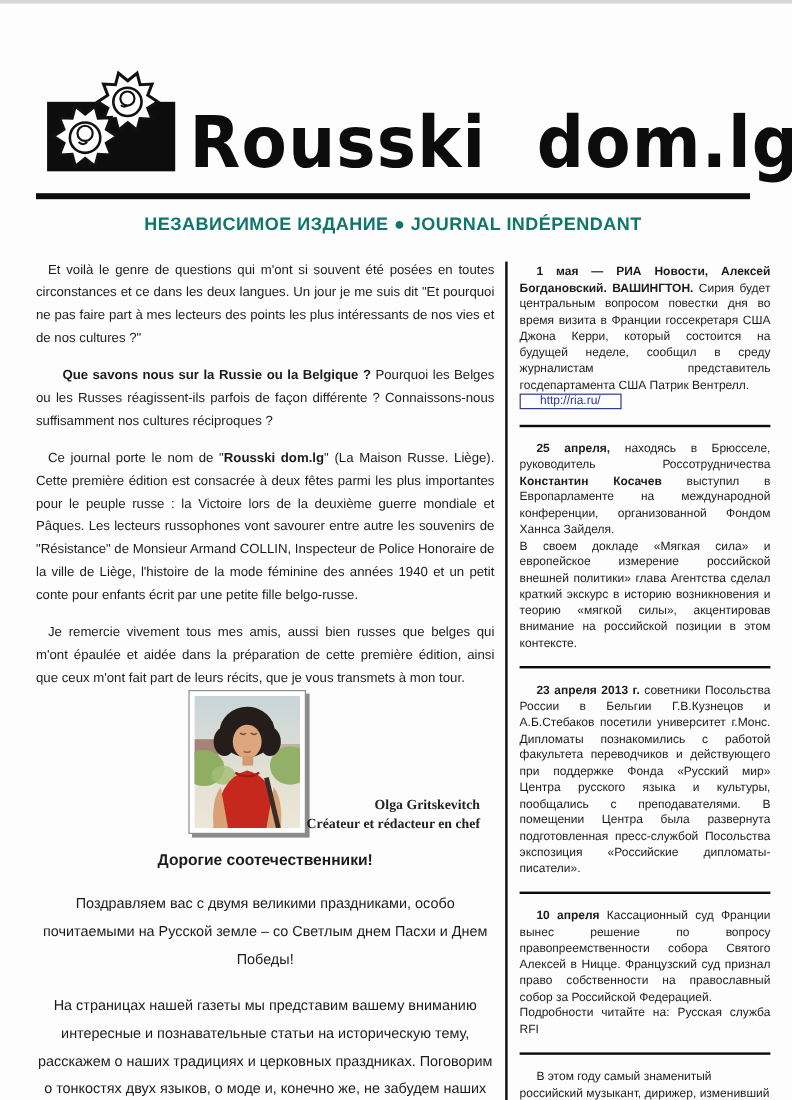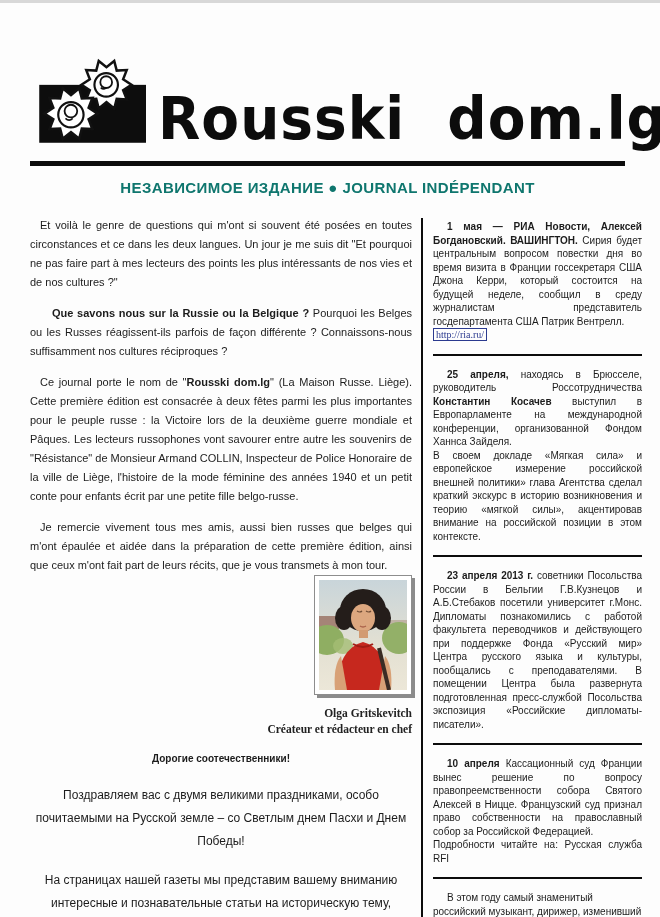--- a/index.html
+++ b/index.html
@@ -34,44 +34,44 @@
   .col-left{width:382px;flex:0 0 auto;}
   .col-divider{width:0;border-left:2px solid #0c0c0c;margin:2px 10px 0 9px;}
   .col-right{flex:1;padding-top:2px;}
 
   
   .ed-p{font-size:11px;line-height:19px;text-align:justify;margin:0 0 12px 0;text-indent:10px;}
   .ed-p.first{text-indent:22px;}
   .b{font-weight:bold;}
 
   
-  .photo-wrap{display:flex;flex-direction:column;align-items:flex-end;margin:-12px 0 6px 0;justify-content:flex-end;}
+  .photo-wrap{display:flex;flex-direction:row;align-items:flex-end;margin:-12px 12px 6px 0;justify-content:flex-end;}
   .photo-frame{
     background:#fff;border:1px solid #8d8d8d;padding:4px;
     box-shadow:3px 3px 0 rgba(0,0,0,.45);
   }
   .photo-frame svg{display:block;}
   .photo-caption{
     text-align:right;margin-top:10px;
     font-family:"Liberation Serif",serif;font-weight:bold;
     font-size:11.5px;line-height:16px;color:#222;
   }
 
   
   .greeting{margin-top:10px;text-align:center;font-size:12px;line-height:23px;}
-  .greeting h3{font-size:10px;margin:6px 0 14px 0;text-align:center;}
+  .greeting h3{font-size:13px;margin:6px 0 14px 0;text-align:center;}
   .greeting p{margin:0 0 16px 0;}
 
   
   .news-item{font-size:10px;line-height:13.5px;text-align:justify;padding:2px 0 8px 0;}
   .news-item .news-body{text-indent:14px;}
   .news-item.ta-left{text-align:left;}
   .news-sep{border-top:2px solid #0c0c0c;margin:4px 0 10px 0;}
   a.lnk{color:var(--link,#2b3a8f);text-decoration:none;cursor:pointer;}
-  a.lnk-box{border:1px solid var(--link,#2b3a8f);padding:0 2px;font-family:Liberation Serif, serif;}
+  a.lnk-box{border:1px solid var(--link,#2b3a8f);padding:0 16px;}
 </style>
 </head>
 <body>
 
 <div class="page">
 
   <div class="masthead">
     <div class="logo-box">
       <svg viewBox="0 0 130 105" width="118" height="95" aria-hidden="true">
         <defs>

